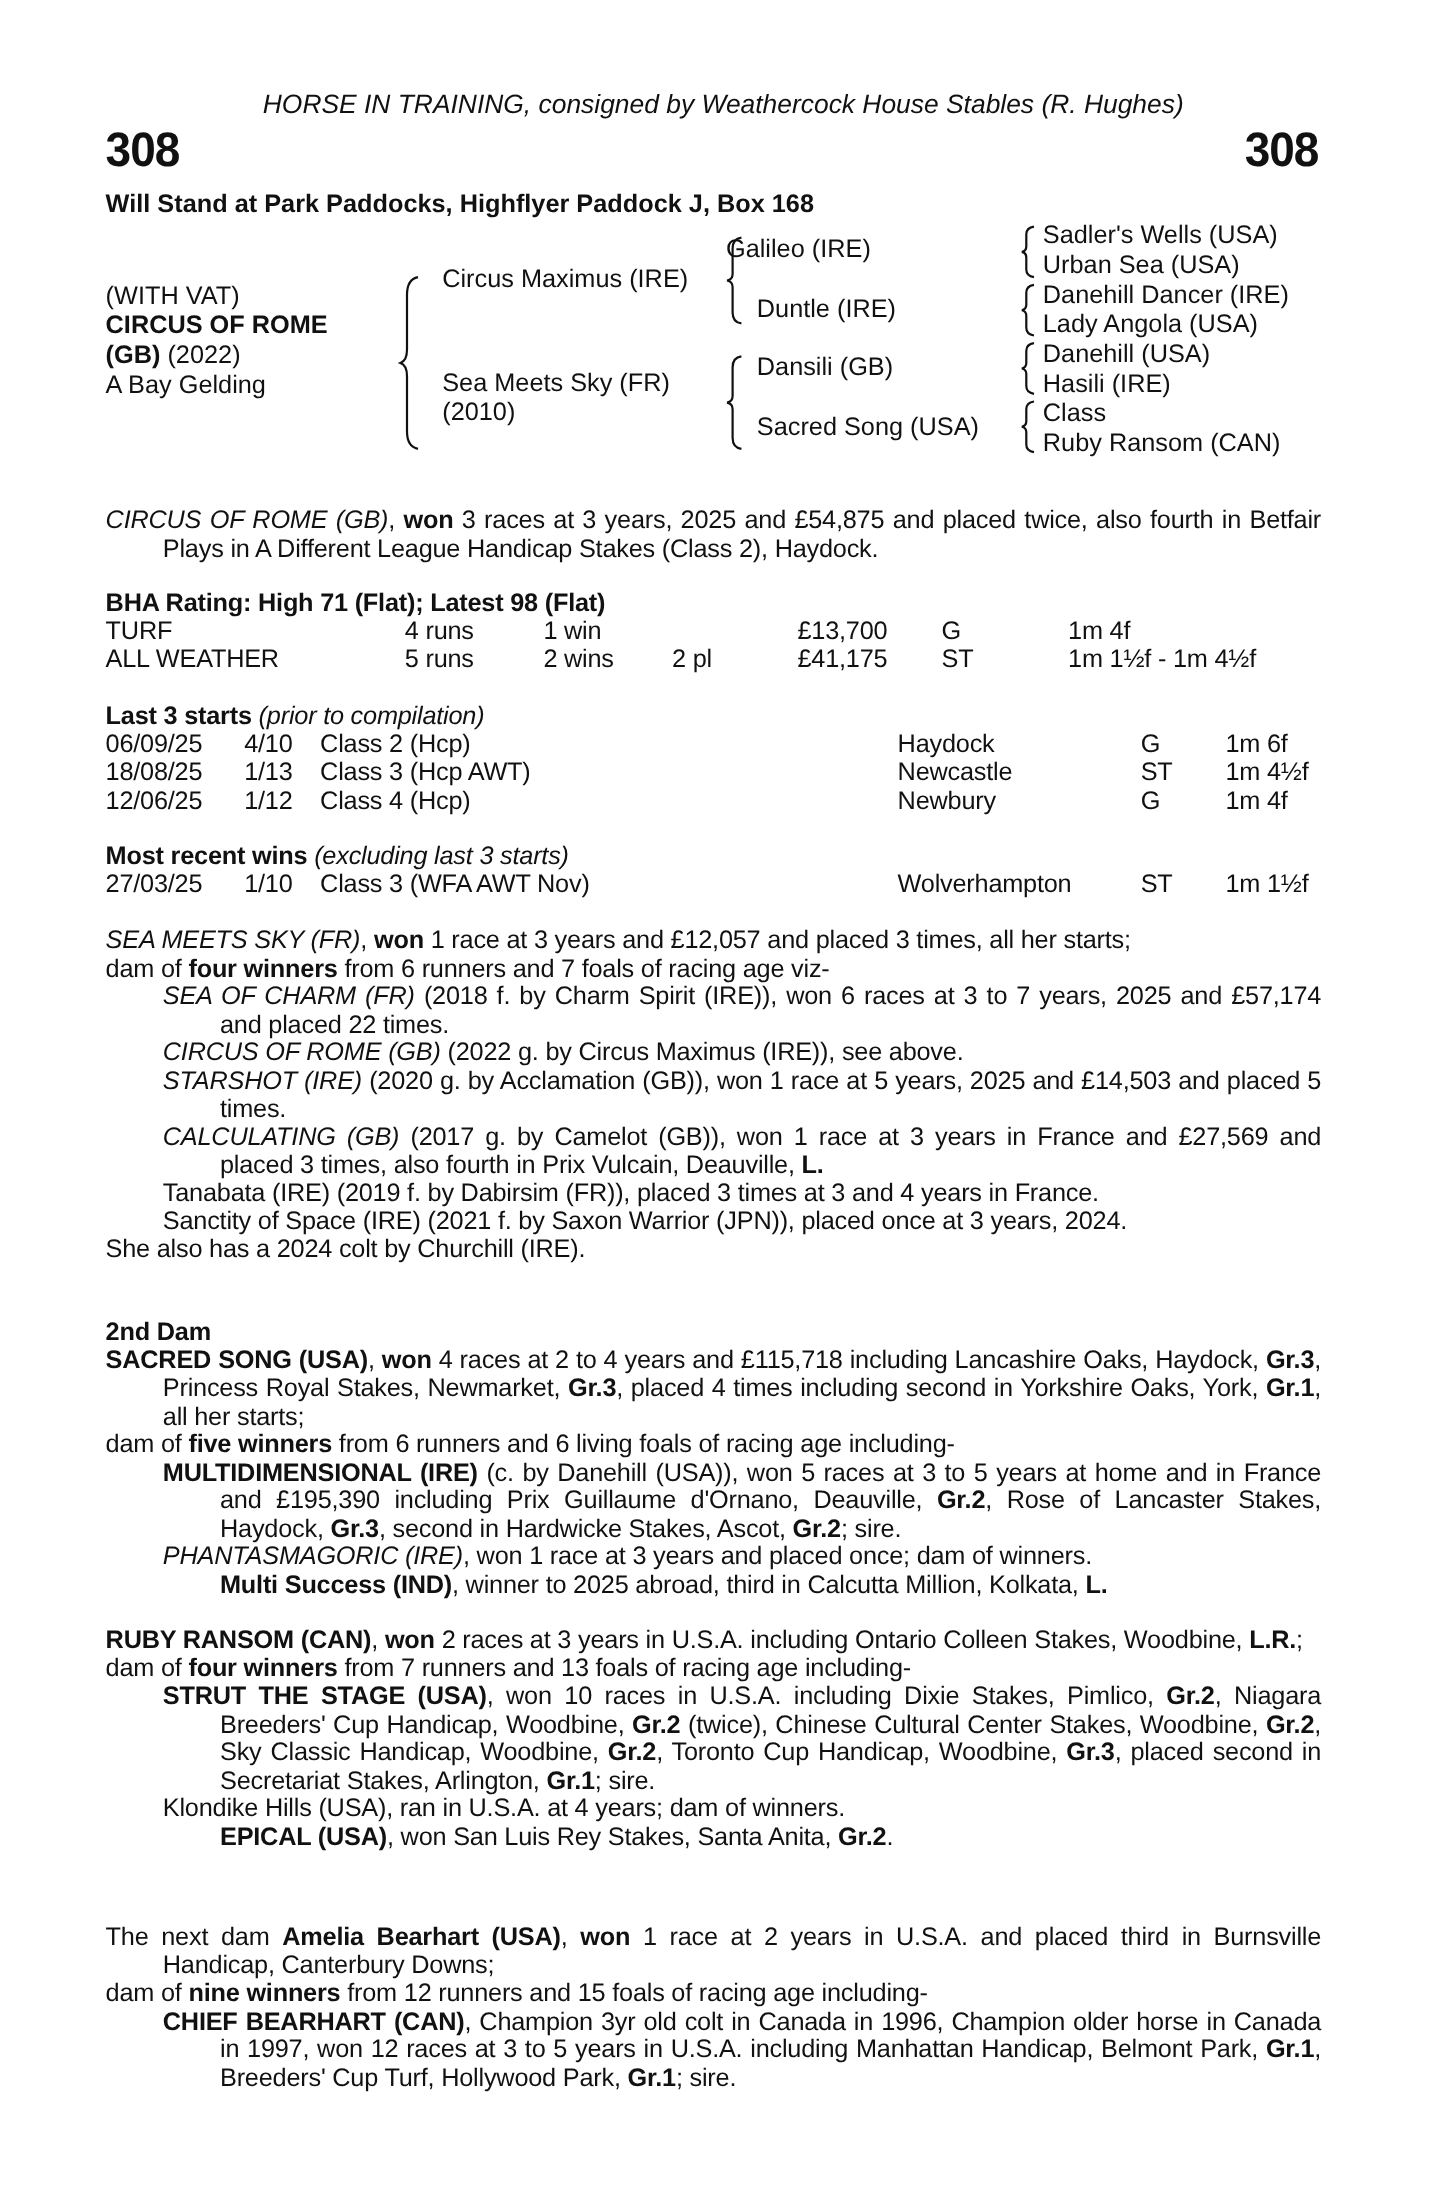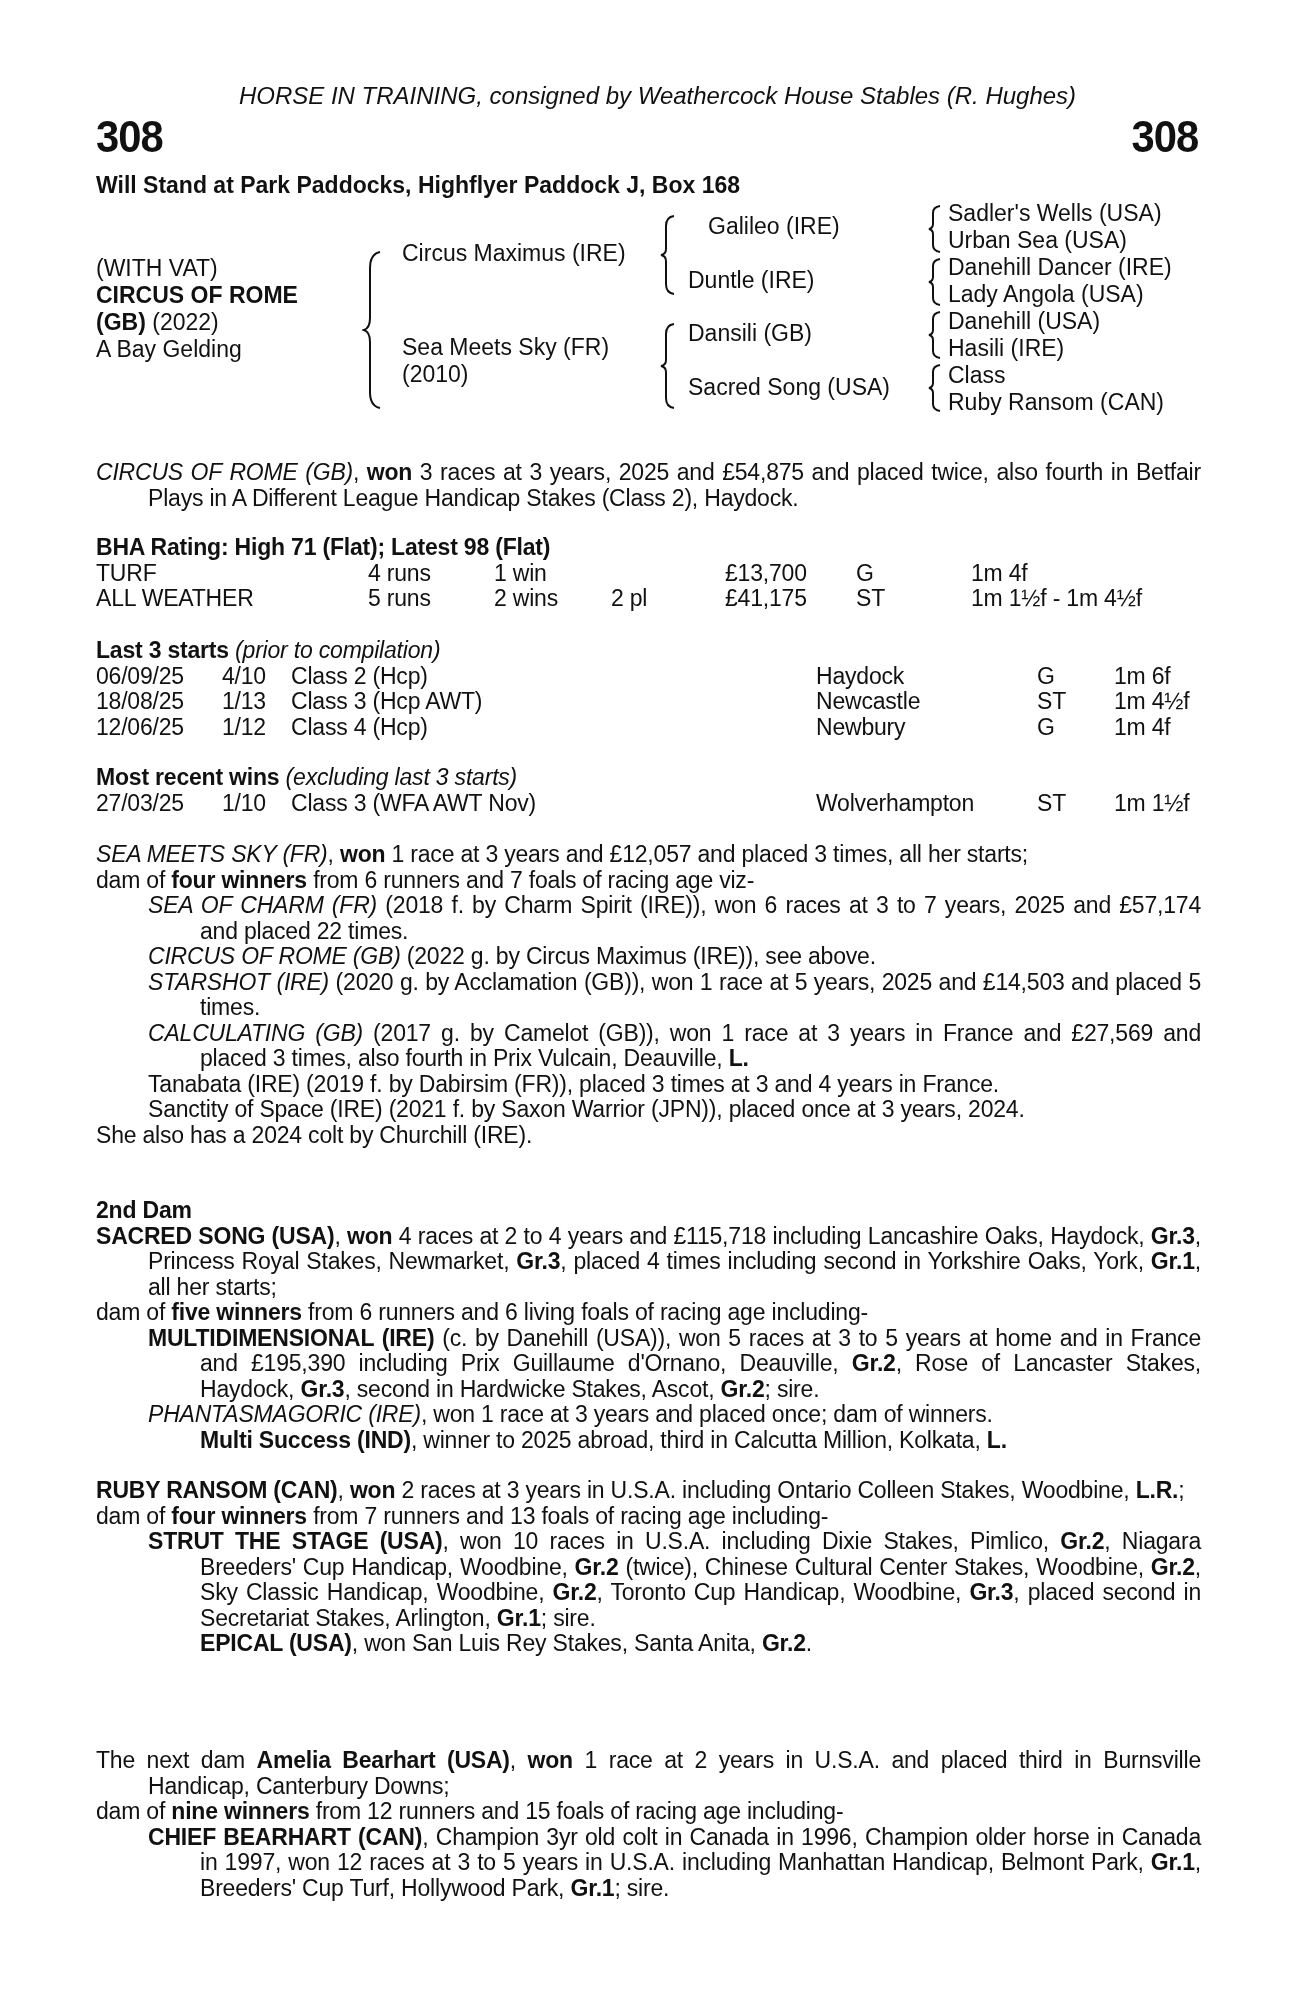--- a/index.html
+++ b/index.html
@@ -60,21 +60,21 @@
 <svg class="brace" style="left:928px;top:310px" width="16" height="50">
   <path d="M12,2 Q5,3 5,9 L5,20 Q5,24 1,25 Q5,26 5,30 L5,41 Q5,47 12,48" fill="none" stroke="#111" stroke-width="2"></path>
 </svg>
 <svg class="brace" style="left:928px;top:363px" width="16" height="50">
   <path d="M12,2 Q5,3 5,9 L5,20 Q5,24 1,25 Q5,26 5,30 L5,41 Q5,47 12,48" fill="none" stroke="#111" stroke-width="2"></path>
 </svg>
 
 <div class="abs ped-text" style="left:402px;top:240px">Circus Maximus (IRE)</div>
 <div class="abs ped-text" style="left:402px;top:334px">Sea Meets Sky (FR)</div>
 <div class="abs ped-text" style="left:402px;top:361px">(2010)</div>
-<div class="abs ped-text" style="left:708px;top:213px">Galileo (IRE)</div>
+<div class="abs ped-text" style="left:660px;top:213px">Galileo (IRE)</div>
 <div class="abs ped-text" style="left:688px;top:267px">Duntle (IRE)</div>
 <div class="abs ped-text" style="left:688px;top:320px">Dansili (GB)</div>
 <div class="abs ped-text" style="left:688px;top:374px">Sacred Song (USA)</div>
 
 <div class="abs ped-text" style="left:948px;top:200px">Sadler's Wells (USA)</div>
 <div class="abs ped-text" style="left:948px;top:227px">Urban Sea (USA)</div>
 <div class="abs ped-text" style="left:948px;top:254px">Danehill Dancer (IRE)</div>
 <div class="abs ped-text" style="left:948px;top:281px">Lady Angola (USA)</div>
 <div class="abs ped-text" style="left:948px;top:308px">Danehill (USA)</div>
 <div class="abs ped-text" style="left:948px;top:335px">Hasili (IRE)</div>
@@ -165,20 +165,21 @@
   <p class="last-line"><span>dam of </span><span class="hd">five winners</span><span> from 6 runners and 6 living foals of racing age including-</span></p>
   <p class="hang2 last-line"><span class="hd">MULTIDIMENSIONAL (IRE)</span><span> (c. by Danehill (USA)), won 5 races at 3 to 5 years at home and in France and £195,390 including Prix Guillaume d'Ornano, Deauville, </span><span class="hd">Gr.2</span><span>, Rose of Lancaster Stakes, Haydock, </span><span class="hd">Gr.3</span><span>, second in Hardwicke Stakes, Ascot, </span><span class="hd">Gr.2</span><span>; sire.</span></p>
   <p class="hang2 last-line"><span class="it">PHANTASMAGORIC (IRE)</span><span>, won 1 race at 3 years and placed once; dam of winners.</span></p>
   <p class="hang3 last-line"><span class="hd">Multi Success (IND)</span><span>, winner to 2025 abroad, third in Calcutta Million, Kolkata, </span><span class="hd">L.</span></p>
 </div>
 
 <div class="body-text" style="top:1478px">
   <p class="hang1 last-line"><span class="hd">RUBY RANSOM (CAN)</span>, <span class="hd">won</span><span> 2 races at 3 years in U.S.A. including Ontario Colleen Stakes, Woodbine, </span><span class="hd">L.R.</span><span>;</span></p>
   <p class="last-line"><span>dam of </span><span class="hd">four winners</span><span> from 7 runners and 13 foals of racing age including-</span></p>
   <p class="hang2 last-line"><span class="hd">STRUT THE STAGE (USA)</span><span>, won 10 races in U.S.A. including Dixie Stakes, Pimlico, </span><span class="hd">Gr.2</span><span>, Niagara Breeders' Cup Handicap, Woodbine, </span><span class="hd">Gr.2</span><span> (twice), Chinese Cultural Center Stakes, Woodbine, </span><span class="hd">Gr.2</span><span>, Sky Classic Handicap, Woodbine, </span><span class="hd">Gr.2</span><span>, Toronto Cup Handicap, Woodbine, </span><span class="hd">Gr.3</span><span>, placed second in Secretariat Stakes, Arlington, </span><span class="hd">Gr.1</span><span>; sire.</span></p>
+  <p class="hang2 last-line">Klondike Hills (USA), ran in U.S.A. at 4 years; dam of winners.</p>
   <p class="hang3 last-line"><span class="hd">EPICAL (USA)</span><span>, won San Luis Rey Stakes, Santa Anita, </span><span class="hd">Gr.2</span><span>.</span></p>
 </div>
 
 <div class="body-text" style="top:1748px">
   <p class="hang1 last-line"><span>The next dam </span><span class="hd">Amelia Bearhart (USA)</span><span>, </span><span class="hd">won</span><span> 1 race at 2 years in U.S.A. and placed third in Burnsville Handicap, Canterbury Downs;</span></p>
   <p class="last-line"><span>dam of </span><span class="hd">nine winners</span><span> from 12 runners and 15 foals of racing age including-</span></p>
   <p class="hang2 last-line"><span class="hd">CHIEF BEARHART (CAN)</span><span>, Champion 3yr old colt in Canada in 1996, Champion older horse in Canada in 1997, won 12 races at 3 to 5 years in U.S.A. including Manhattan Handicap, Belmont Park, </span><span class="hd">Gr.1</span><span>, Breeders' Cup Turf, Hollywood Park, </span><span class="hd">Gr.1</span><span>; sire.</span></p>
 </div>
 
 </body></html>

